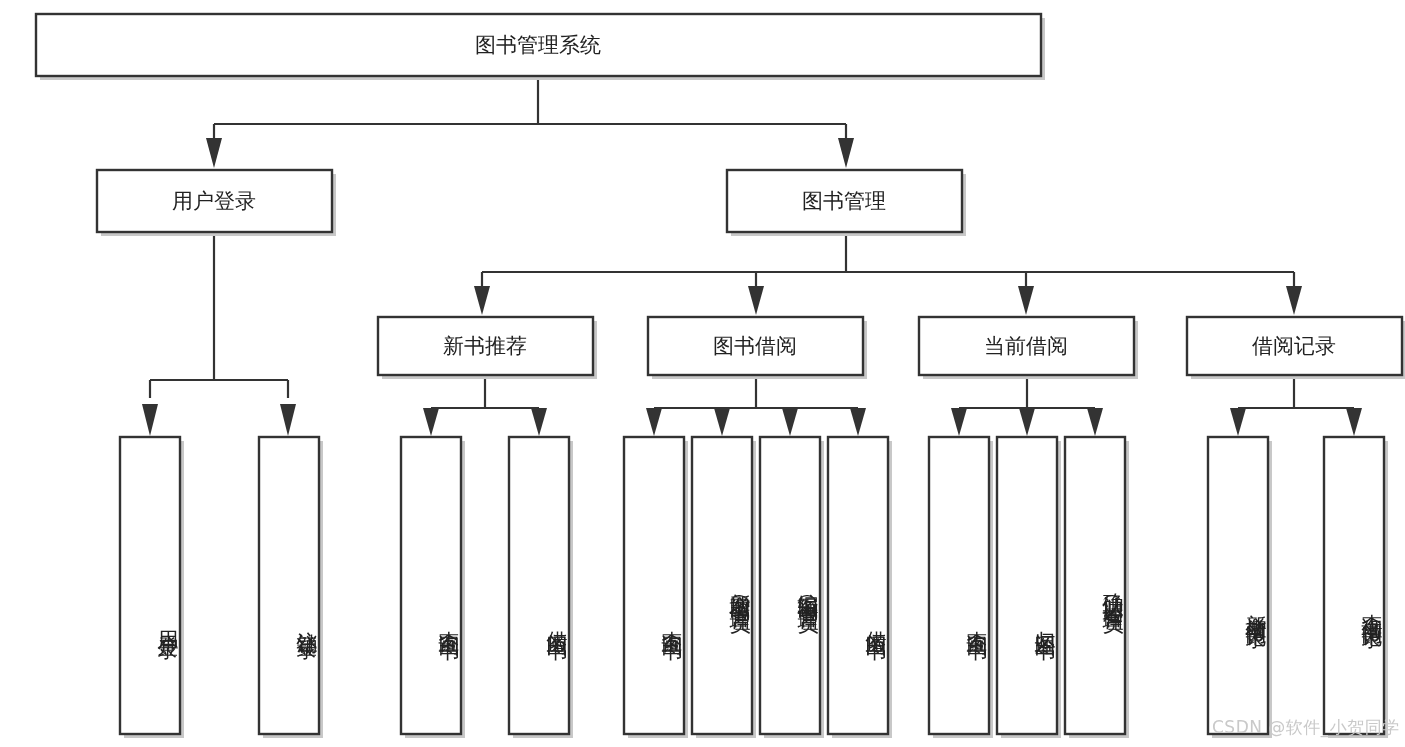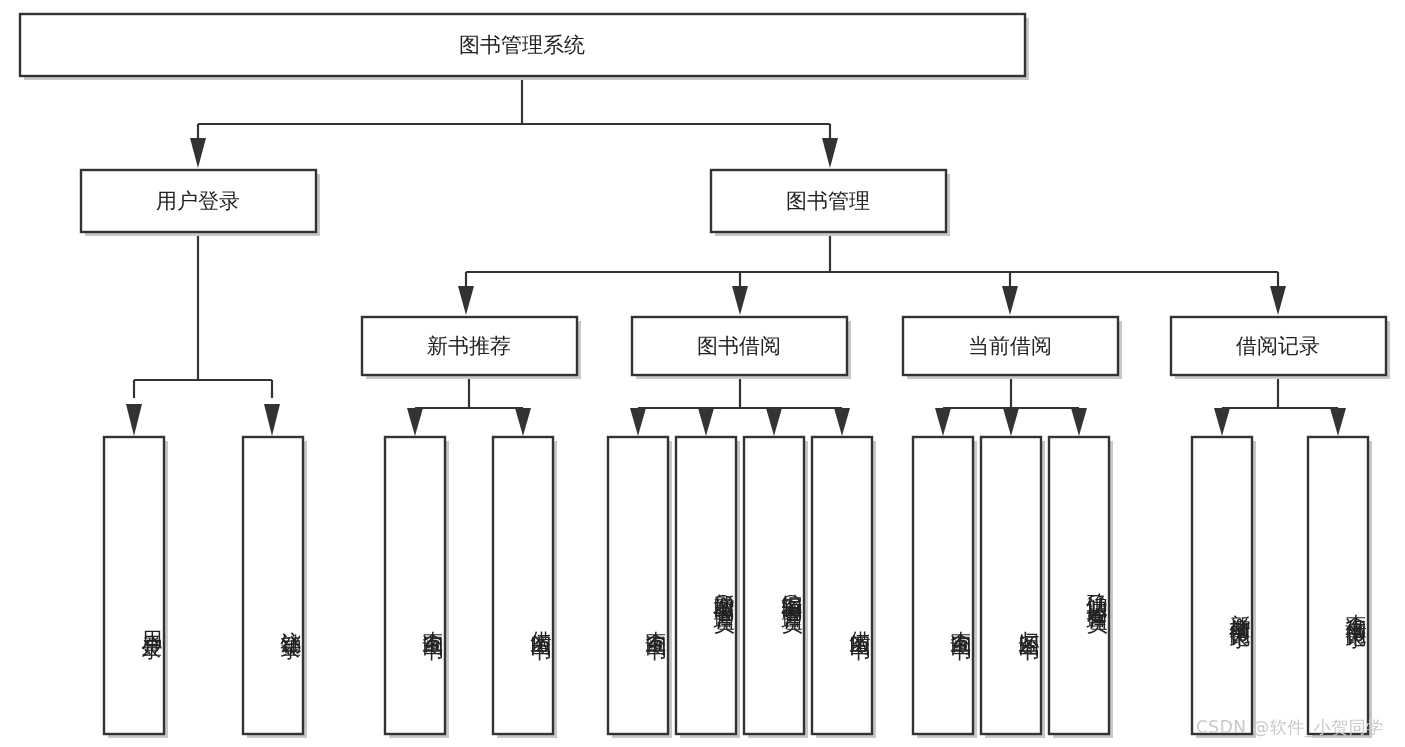--- a/index.html
+++ b/index.html
@@ -9,21 +9,21 @@
   }
   body {
     width: 1405px;
     height: 747px;
     font-family: "DejaVu Sans", "Liberation Sans", sans-serif;
     overflow: hidden;
     position: relative;
   }
   #diagram-root {
     position: absolute;
-    left: 0; top: 0;
+    left: 16px; top: 0;
     width: 1233px;
     height: 747px;
   }
   svg.diagram {
     display: block;
     width: 1405px;
     height: 747px;
   }
   .box-rect {
     fill: #ffffff;

